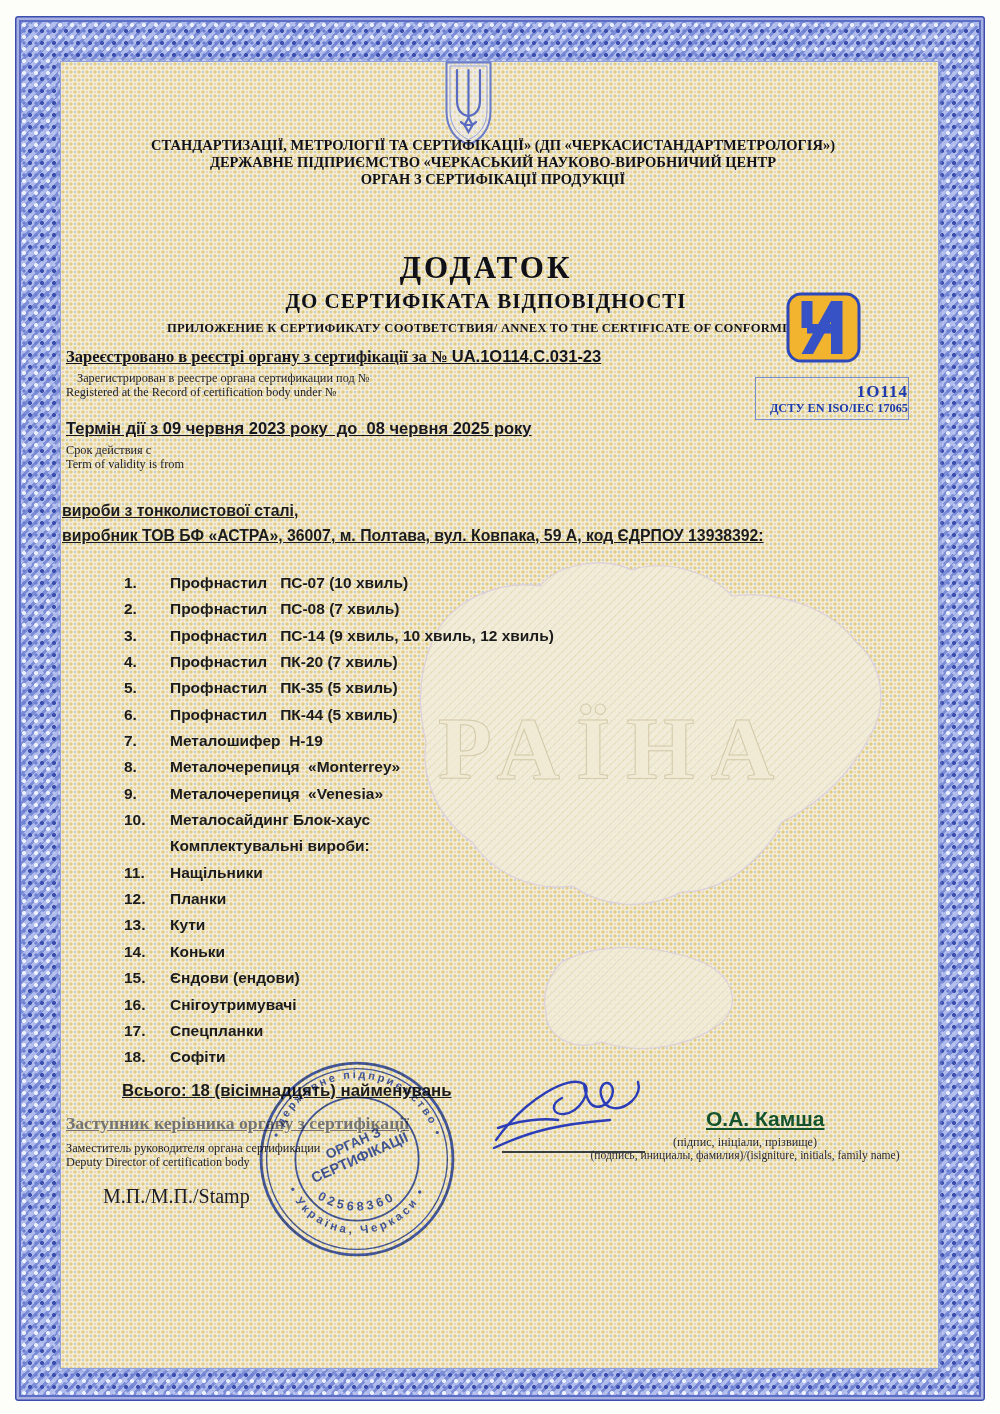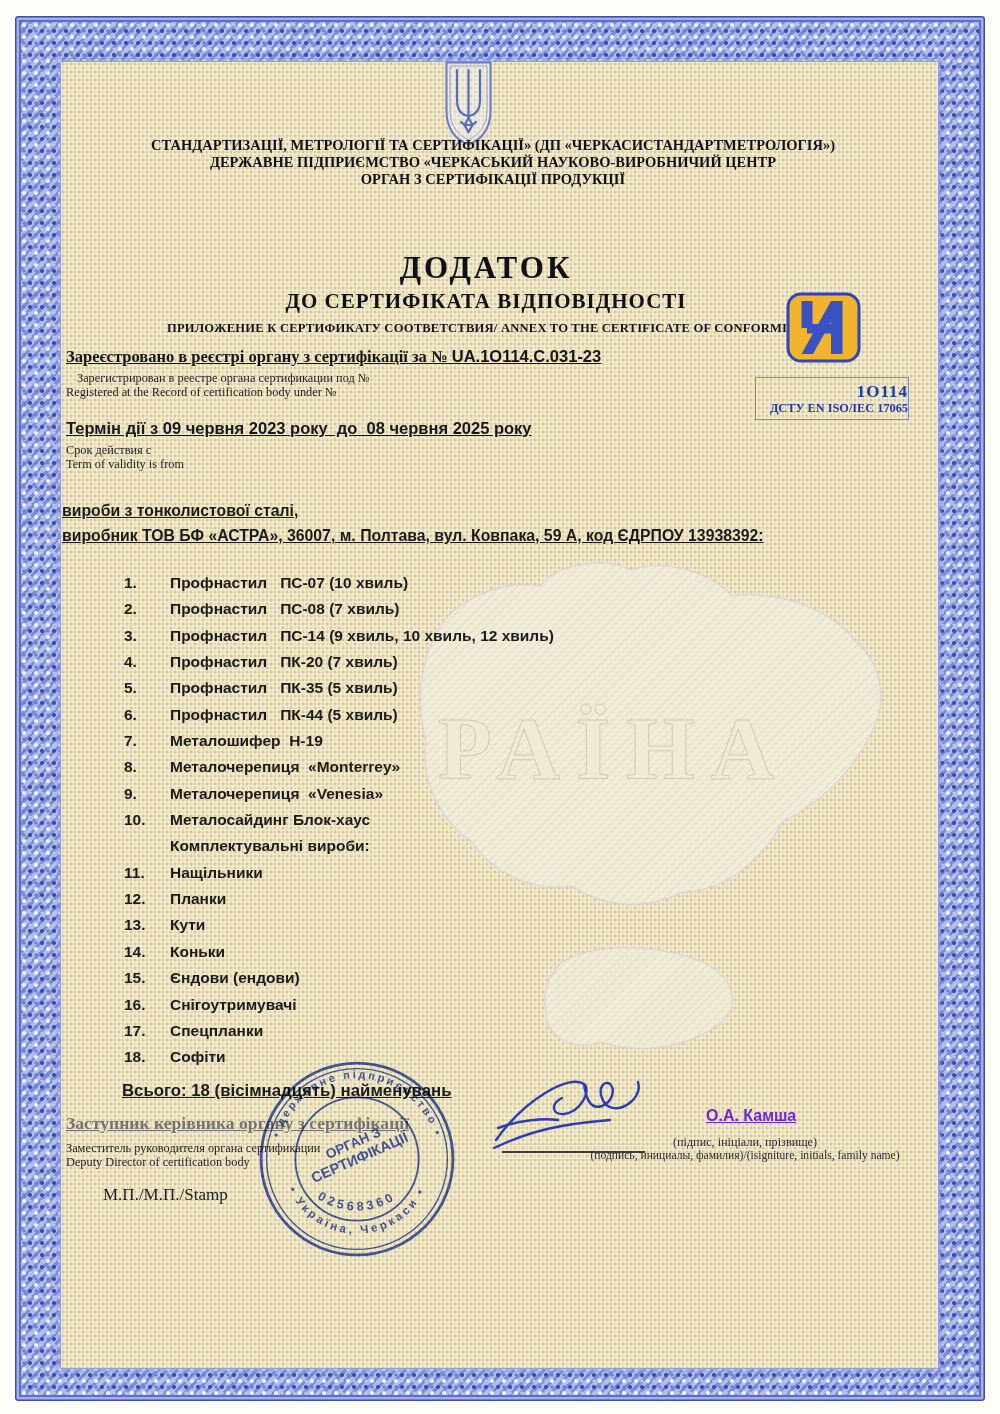--- a/index.html
+++ b/index.html
@@ -65,24 +65,24 @@
   .item-row{display:flex;height:26.35px;line-height:26.35px;
     font-family:"Liberation Sans",sans-serif;font-weight:bold;font-size:15.5px;color:#1b1b1b;}
   .item-num{width:46px;flex:0 0 46px;}
   .item-text{white-space:pre;}
 
   .total{left:122px;top:1081px;font-size:16.8px;color:#1b1b1b;}
 
   .sig-title{left:66px;top:1113px;font-size:17.6px;color:#737373;}
   .sig-ru{left:66px;top:1141px;}
   .sig-en{left:66px;top:1155px;}
-  .stamp-note{left:103px;top:1185px;font-size:17px;color:#1c1c24;}
+  .stamp-note{left:103px;top:1185px;font-size:20px;color:#1c1c24;}
 
   .sig-line{left:502px;top:1151px;width:143px;height:1.5px;background:#3b3b42;}
-  .sig-name{left:706px;top:1107px;font-size:16px;color:#6d28d9;}
+  .sig-name{left:706px;top:1107px;font-size:21px;color:#14532d;}
   .cap-wrap{left:545px;top:1136px;width:400px;color:#2a2a33;}
   .cap-1{font-size:12.2px;line-height:13px;}
   .cap-2{font-size:11.6px;line-height:14px;}
 
   .stamp-svg{left:256px;top:1058px;width:202px;height:202px;opacity:.86;mix-blend-mode:multiply;}
   .signature-svg{left:492px;top:1068px;width:175px;height:95px;}
   .emblem-svg{left:443px;top:60px;width:51px;height:87px;}
   .logo-svg{left:786px;top:292px;width:75px;height:71px;}
 
   .wm-clip{position:absolute;left:60px;top:61px;right:61px;bottom:45px;overflow:hidden;}

